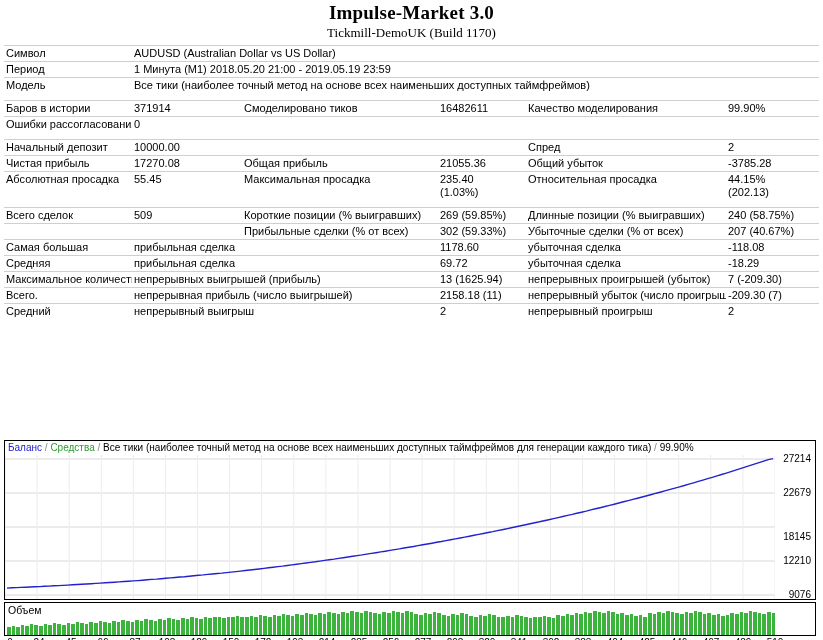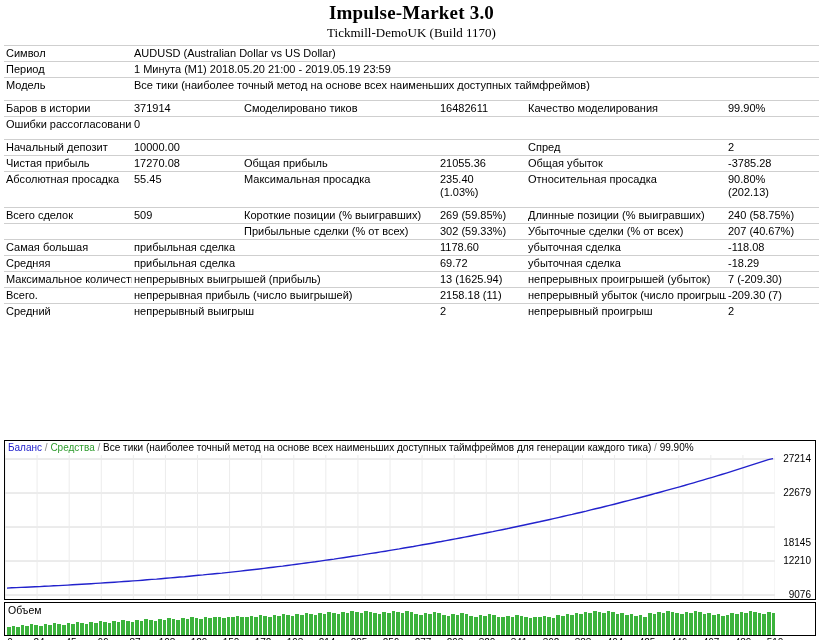--- a/index.html
+++ b/index.html
@@ -213,34 +213,34 @@
       <td></td>
       <td></td>
       <td class="lbl">Спред</td>
       <td class="val">2</td>
     </tr>
     <tr class="rowline">
       <td class="lbl">Чистая прибыль</td>
       <td class="val">17270.08</td>
       <td class="lbl">Общая прибыль</td>
       <td class="val">21055.36</td>
-      <td class="lbl">Общая убыток</td>
+      <td class="lbl">Общий убыток</td>
       <td class="val">-3785.28</td>
     </tr>
     <tr class="rowline">
       <td class="lbl">Абсолютная просадка</td>
       <td class="val">55.45</td>
       <td class="lbl">Максимальная просадка</td>
       <td class="val">
         <div>235.40</div>
         <div>(1.03%)</div>
       </td>
       <td class="lbl">Относительная просадка</td>
       <td class="val">
-        <div>90.80%</div>
+        <div>44.15%</div>
         <div>(202.13)</div>
       </td>
     </tr>
 
     <tr class="spacer">
           <td colspan="6"></td>
         </tr>
 
     <tr class="rowline">
       <td class="lbl">Всего сделок</td>
@@ -339,21 +339,21 @@
           <line x1="641.6666666666667" x2="641.6666666666667" y1="0" y2="144" stroke="#ececec" stroke-width="1"></line>
           <line x1="673.75" x2="673.75" y1="0" y2="144" stroke="#ececec" stroke-width="1"></line>
           <line x1="705.8333333333333" x2="705.8333333333333" y1="0" y2="144" stroke="#ececec" stroke-width="1"></line>
           <line x1="737.9166666666667" x2="737.9166666666667" y1="0" y2="144" stroke="#ececec" stroke-width="1"></line>
           <line x1="770" x2="770" y1="0" y2="144" stroke="#ececec" stroke-width="1"></line>
           <path d="M2.0 133.1 L6.7 132.8 L11.3 132.6 L16.0 132.4 L20.7 132.2 L25.4 132.0 L30.0 131.8 L34.7 131.6 L39.4 131.3 L44.0 131.1 L48.7 130.8 L53.4 130.6 L58.0 130.4 L62.7 130.1 L67.4 129.8 L72.1 129.5 L76.7 129.3 L81.4 129.0 L86.1 128.7 L90.7 128.4 L95.4 128.1 L100.1 127.8 L104.8 127.5 L109.4 127.2 L114.1 126.9 L118.8 126.5 L123.4 126.2 L128.1 125.9 L132.8 125.6 L137.5 125.2 L142.1 124.8 L146.8 124.4 L151.5 124.1 L156.1 123.7 L160.8 123.3 L165.5 122.9 L170.1 122.5 L174.8 122.0 L179.5 121.7 L184.2 121.2 L188.8 120.8 L193.5 120.3 L198.2 119.9 L202.8 119.4 L207.5 119.0 L212.2 118.5 L216.9 118.1 L221.5 117.6 L226.2 117.1 L230.9 116.6 L235.5 116.1 L240.2 115.5 L244.9 115.0 L249.5 114.5 L254.2 114.0 L258.9 113.4 L263.6 112.8 L268.2 112.2 L272.9 111.6 L277.6 111.1 L282.2 110.5 L286.9 109.9 L291.6 109.3 L296.3 108.6 L300.9 108.0 L305.6 107.4 L310.3 106.8 L314.9 106.1 L319.6 105.4 L324.3 104.7 L329.0 104.1 L333.6 103.4 L338.3 102.7 L343.0 102.0 L347.6 101.3 L352.3 100.6 L357.0 99.9 L361.6 99.1 L366.3 98.4 L371.0 97.7 L375.7 96.9 L380.3 96.2 L385.0 95.4 L389.7 94.6 L394.3 93.9 L399.0 93.0 L403.7 92.3 L408.4 91.5 L413.0 90.6 L417.7 89.8 L422.4 89.0 L427.0 88.2 L431.7 87.3 L436.4 86.5 L441.0 85.6 L445.7 84.8 L450.4 83.9 L455.1 83.0 L459.7 82.1 L464.4 81.2 L469.1 80.3 L473.7 79.4 L478.4 78.5 L483.1 77.5 L487.8 76.6 L492.4 75.6 L497.1 74.7 L501.8 73.8 L506.4 72.8 L511.1 71.8 L515.8 70.8 L520.5 69.8 L525.1 68.8 L529.8 67.8 L534.5 66.8 L539.1 65.7 L543.8 64.7 L548.5 63.6 L553.1 62.6 L557.8 61.5 L562.5 60.4 L567.2 59.4 L571.8 58.2 L576.5 57.2 L581.2 56.1 L585.8 54.9 L590.5 53.8 L595.2 52.7 L599.9 51.5 L604.5 50.4 L609.2 49.2 L613.9 48.0 L618.5 46.8 L623.2 45.6 L627.9 44.4 L632.5 43.2 L637.2 42.0 L641.9 40.8 L646.6 39.5 L651.2 38.2 L655.9 37.0 L660.6 35.7 L665.2 34.4 L669.9 33.1 L674.6 31.8 L679.3 30.5 L683.9 29.1 L688.6 27.8 L693.3 26.4 L697.9 25.1 L702.6 23.7 L707.3 22.3 L712.0 20.9 L716.6 19.5 L721.3 18.1 L726.0 16.6 L730.6 15.1 L735.3 13.7 L740.0 12.2 L744.6 10.7 L749.3 9.2 L754.0 7.7 L758.7 6.1 L763.3 4.6 L768.0 3.6" fill="none" stroke="#2222cc" stroke-width="1.4"></path>
         </svg>
       <div class="ylabels" id="y-labels">
           <div style="top: -2px;">27214</div>
           <div style="top: 32.0037px;">22679</div>
-          <div style="top: 82px; margin-left: 11px;">18145</div>
+          <div style="top: 76px; margin-left: 11px;">18145</div>
           <div style="top: 100.004px;">12210</div>
           <div style="top: 134px;">9076</div>
         </div>
     </div>
 
     <div class="volume-box">
       <div class="volume-label">Объем</div>
       <div class="vol-bars" id="vol-bars">
           <span style="height: 8.30769px;"></span>
           <span style="height: 9.23077px;"></span>

